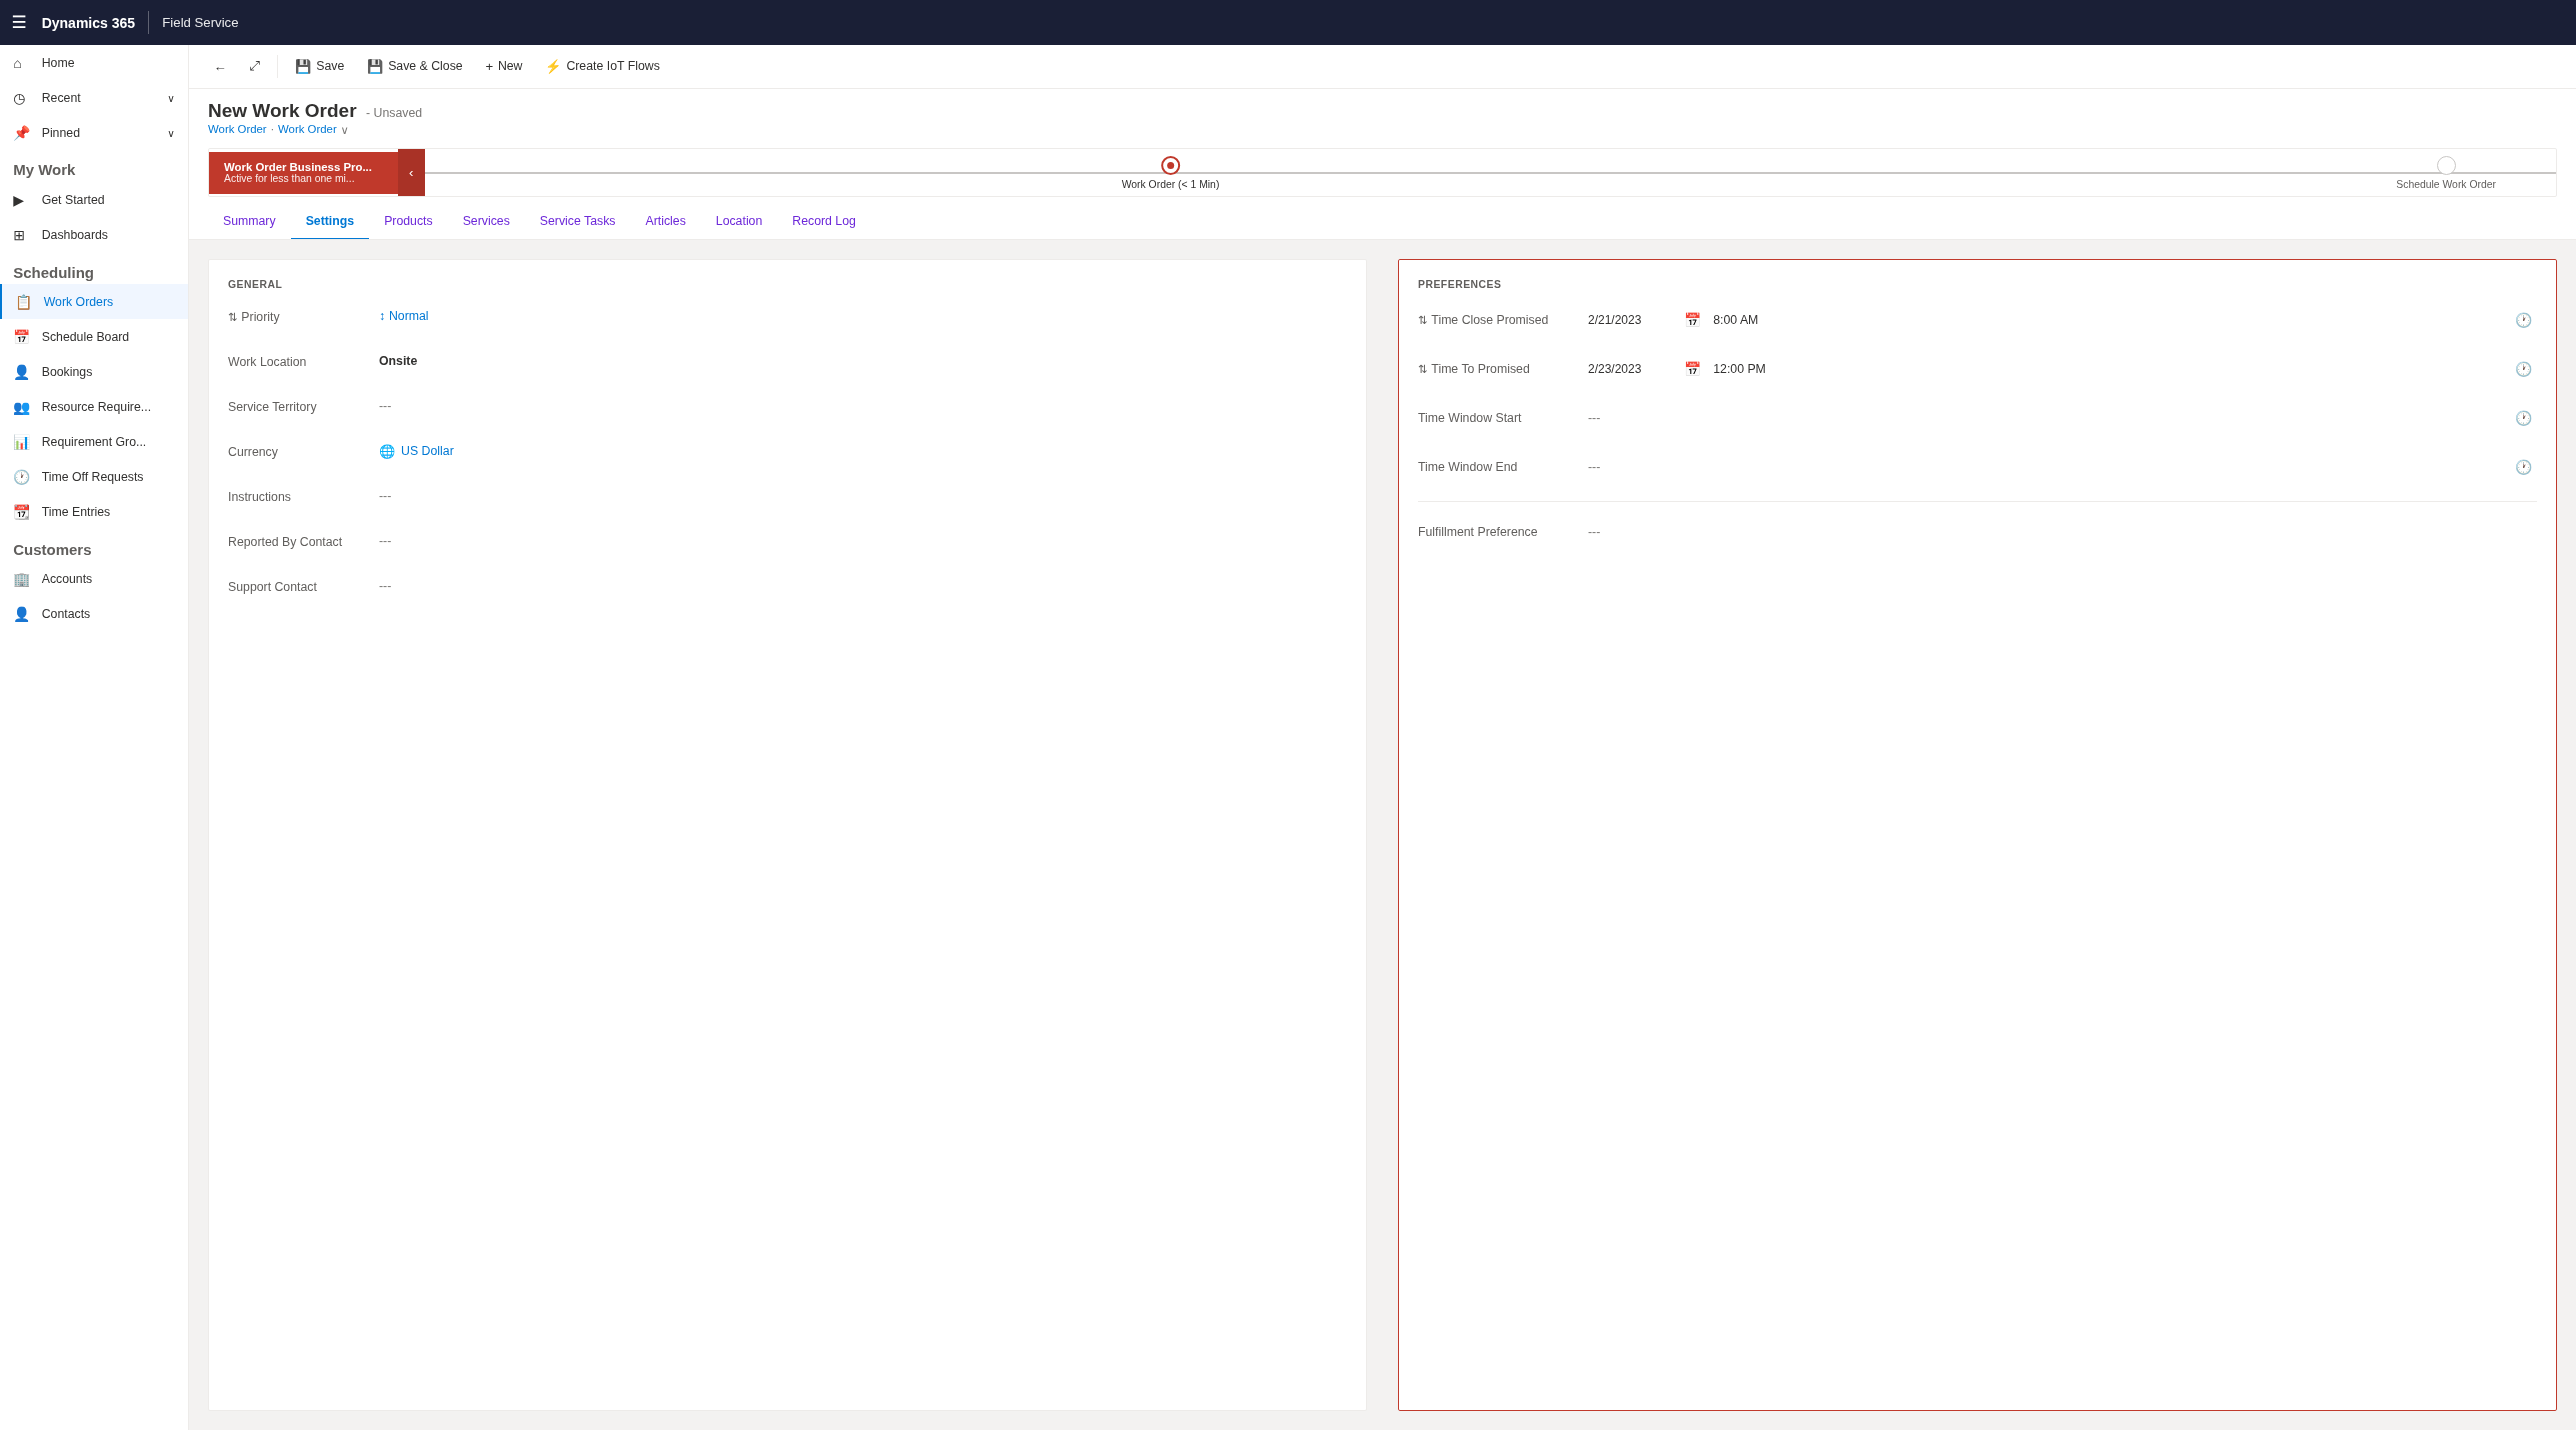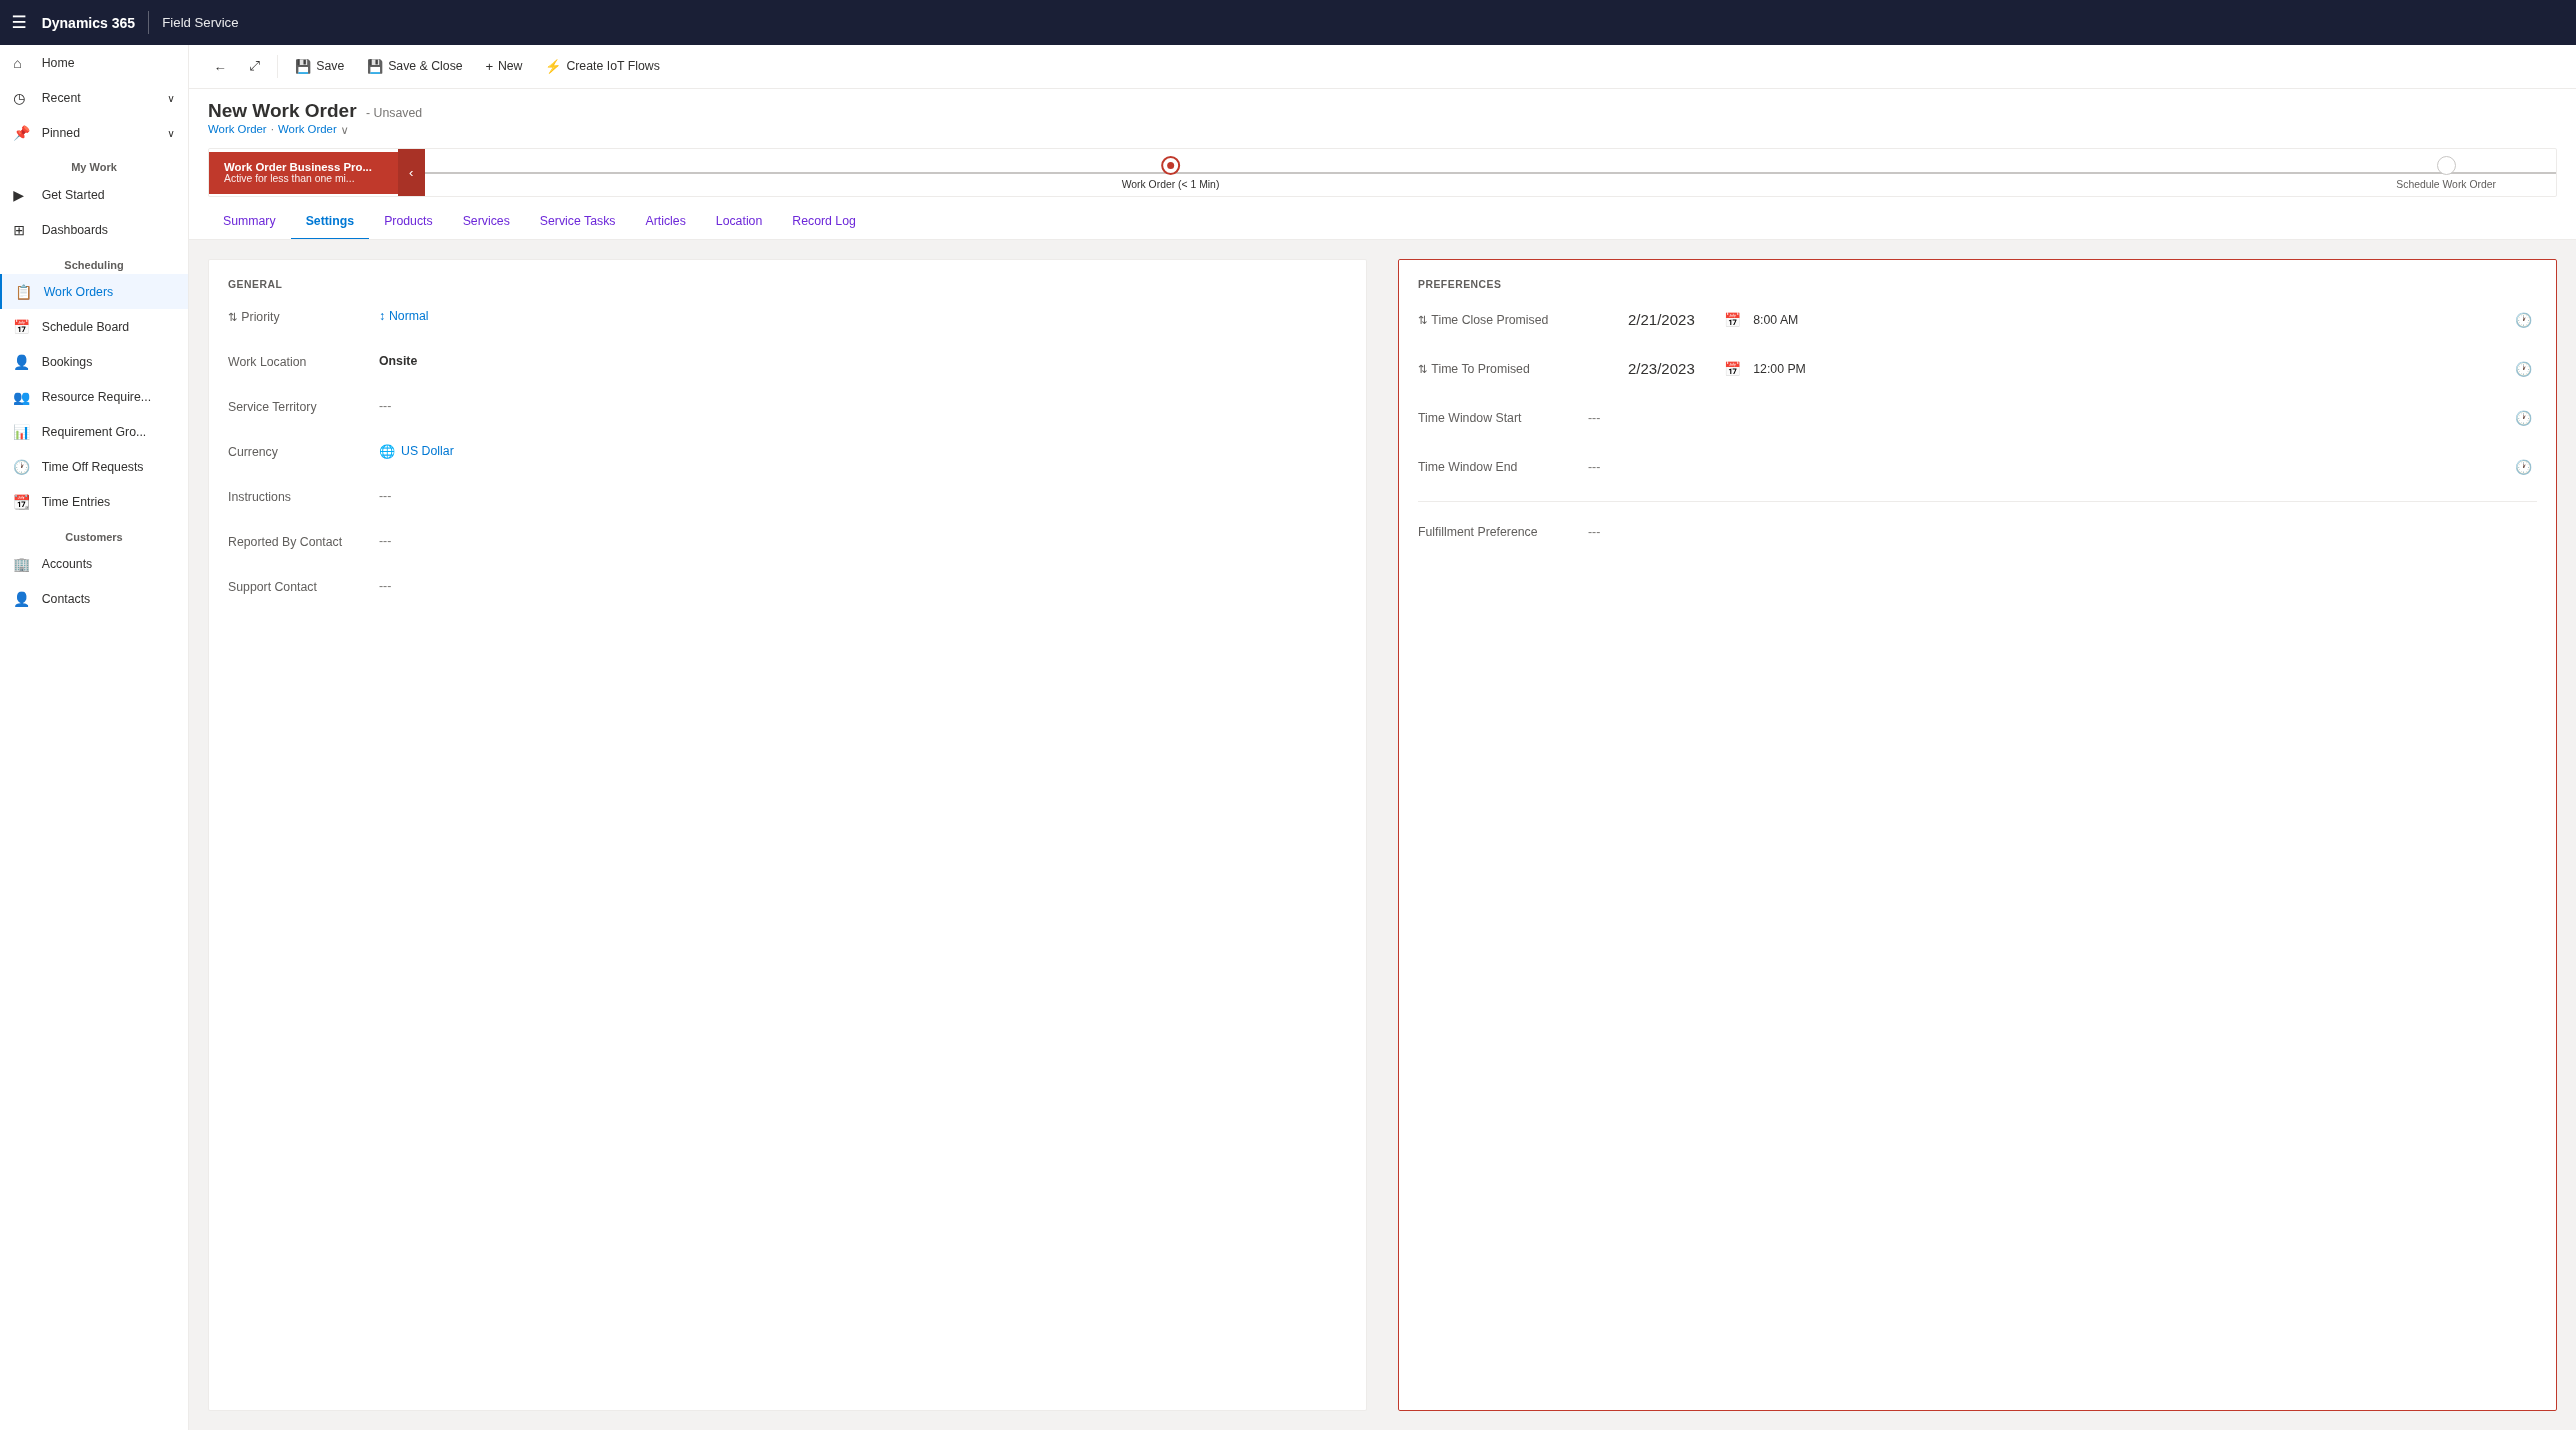--- a/index.html
+++ b/index.html
@@ -43,25 +43,24 @@
       padding: 9.5px 13.2px;
       cursor: pointer;
       color: #323130;
       font-size: 12.3px;
     }
     .sidebar-item.active { color: #0078d4; border-left: 2.8px solid #0078d4; background: #f0f6ff; }
     .sidebar-item .icon { width: 19px; margin-right: 9.5px; font-size: 14px; }
     .sidebar-item .chevron { margin-left: auto; font-size: 10.4px; }
     .sidebar-section-title {
       padding: 11.4px 13.2px 3.8px 13.2px;
-      font-size: 11px;
+      font-size: 15px;
       font-weight: 700;
       color: #605e5c;
       text-transform: none;
-      text-align: center;
     }
 
     
     .content-area {
       flex: 1;
       display: flex;
       flex-direction: column;
       overflow: hidden;
       background: #fff;
     }
@@ -250,24 +249,23 @@
     }
     .pref-value {
       flex: 1;
       font-size: 12.3px;
       color: #323130;
       display: flex;
       align-items: center;
       gap: 7.6px;
     }
     .pref-date {
-      font-size: 15px;
+      font-size: 12px;
       color: #323130;
       min-width: 85px;
-      margin-left: 40px;
     }
     .pref-time {
       font-size: 12.3px;
       color: #323130;
       flex: 1;
     }
     .icon-btn {
       background: none;
       border: none;
       cursor: pointer;

